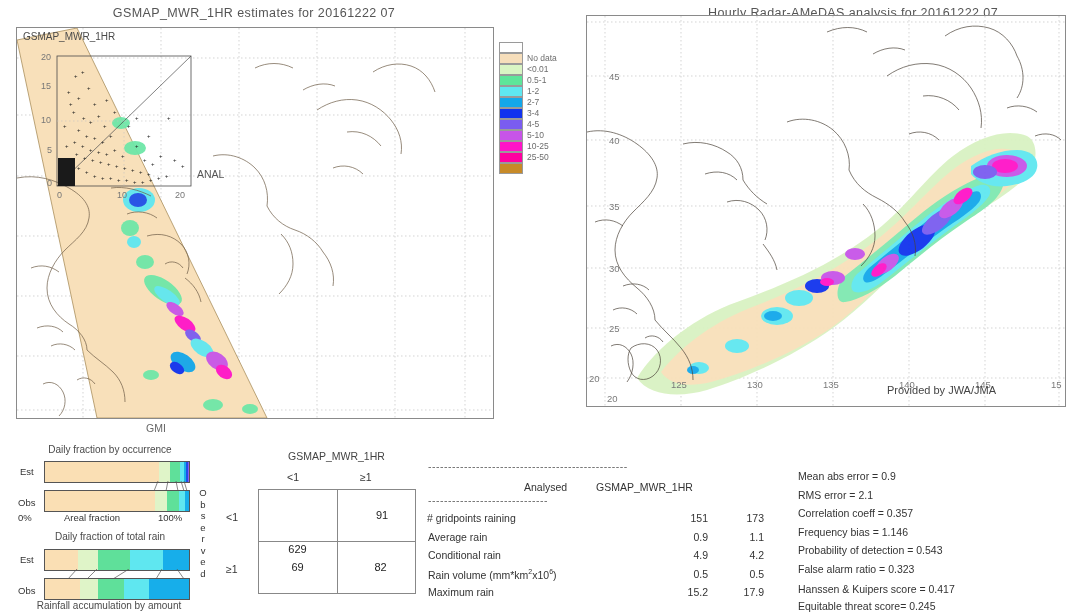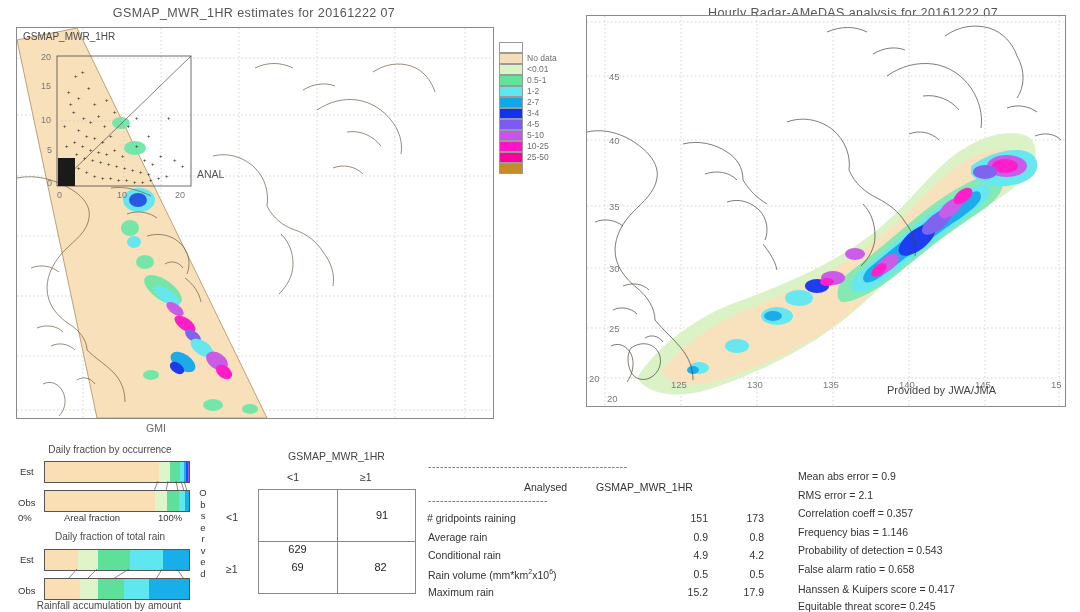--- a/index.html
+++ b/index.html
@@ -457,35 +457,35 @@
   <div class="vsrow" style="left:524px;top:481px;">Analysed</div>
   <div class="vsrow" style="left:596px;top:481px;">GSMAP_MWR_1HR</div>
   <div class="vsdash" style="left:428px;top:494px;color:#666;">------------------------------</div>
 
   <div id="vs-rows">
       <div class="vsrow" style="left: 427px; top: 512px;"># gridpoints raining</div>
       <div class="vsnum" style="left: 660px; top: 512px; width: 48px;">151</div>
       <div class="vsnum" style="left: 716px; top: 512px; width: 48px;">173</div>
       <div class="vsrow" style="left: 428px; top: 530.5px;">Average rain</div>
       <div class="vsnum" style="left: 660px; top: 530.5px; width: 48px;">0.9</div>
-      <div class="vsnum" style="left: 716px; top: 530.5px; width: 48px;">0.8</div>
+      <div class="vsnum" style="left: 716px; top: 530.5px; width: 48px;">1.1</div>
       <div class="vsrow" style="left: 428px; top: 549px;">Conditional rain</div>
       <div class="vsnum" style="left: 660px; top: 549px; width: 48px;">4.9</div>
       <div class="vsnum" style="left: 716px; top: 549px; width: 48px;">4.2</div>
       <div class="vsrow" style="left: 428px; top: 567.5px;">Rain volume (mm*km<sup>2</sup>x10<sup>6</sup>)</div>
       <div class="vsnum" style="left: 660px; top: 567.5px; width: 48px;">0.5</div>
       <div class="vsnum" style="left: 716px; top: 567.5px; width: 48px;">0.5</div>
       <div class="vsrow" style="left: 428px; top: 586px;">Maximum rain</div>
       <div class="vsnum" style="left: 660px; top: 586px; width: 48px;">15.2</div>
       <div class="vsnum" style="left: 716px; top: 586px; width: 48px;">17.9</div>
     </div>
   <div id="vs-scores">
       <div class="vsright" style="left: 798px; top: 470px;">Mean abs error = 0.9</div>
       <div class="vsright" style="left: 798px; top: 488.6px;">RMS error = 2.1</div>
       <div class="vsright" style="left: 798px; top: 507.2px;">Correlation coeff = 0.357</div>
       <div class="vsright" style="left: 798px; top: 525.8px;">Frequency bias = 1.146</div>
       <div class="vsright" style="left: 798px; top: 544.4px;">Probability of detection = 0.543</div>
-      <div class="vsright" style="left: 798px; top: 563px;">False alarm ratio = 0.658</div>
+      <div class="vsright" style="left: 798px; top: 563px;">False alarm ratio = 0.323</div>
       <div class="vsright" style="left: 798px; top: 583px;">Hanssen &amp; Kuipers score = 0.417</div>
       <div class="vsright" style="left: 798px; top: 600.2px;">Equitable threat score= 0.245</div>
     </div>
 
 </div>
 
 </body></html>

